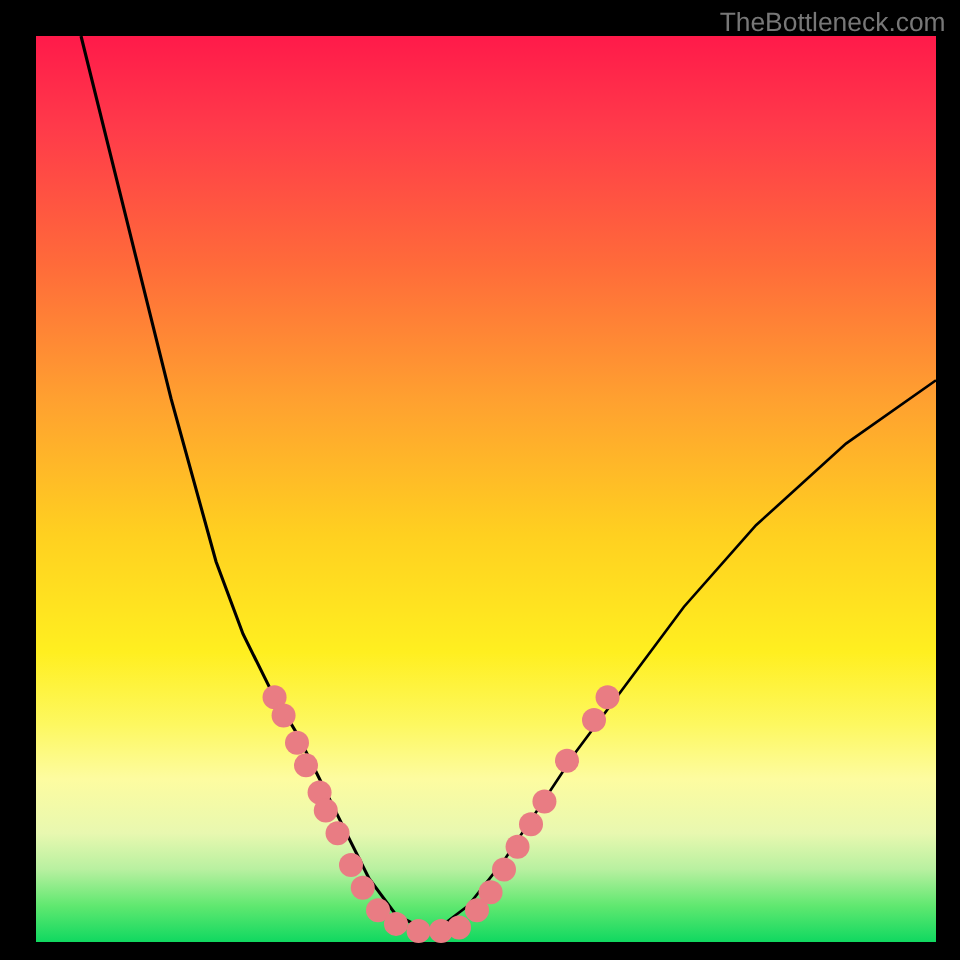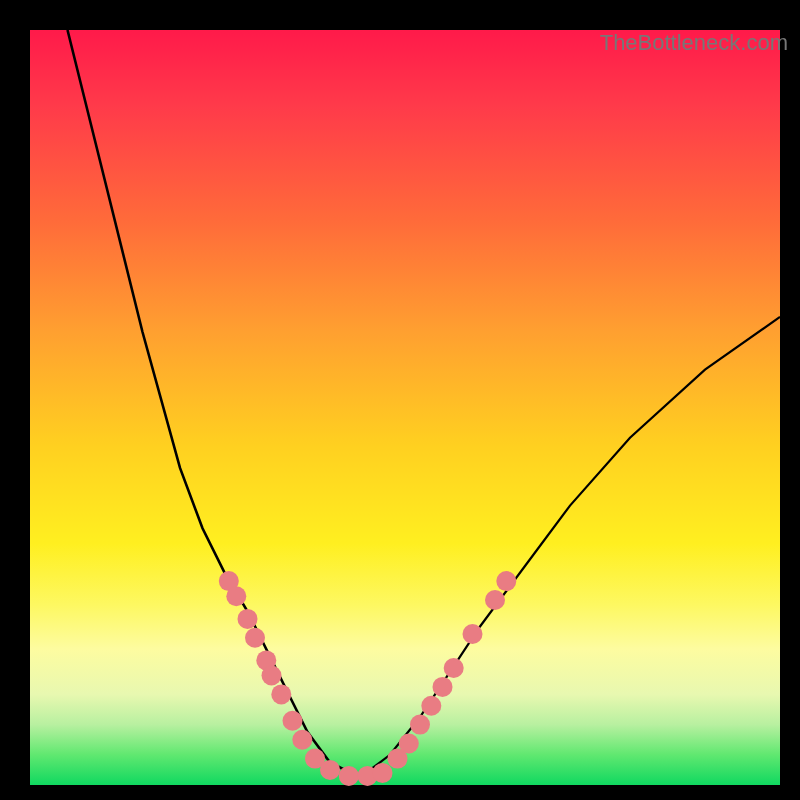--- a/index.html
+++ b/index.html
@@ -11,21 +11,20 @@
     font-family: Arial, sans-serif;
   }
   .watermark {
     position: absolute;
     top: 6px;
     right: 12px;
     color: #777;
     font-size: 22px;
     font-weight: 500;
     z-index: 10;
-    margin-top: 24px;
   }
   .plot-container {
     position: absolute;
     top: 0;
     left: 0;
     width: 800px;
     height: 800px;
   }
   .plot-bg {
     position: absolute;

